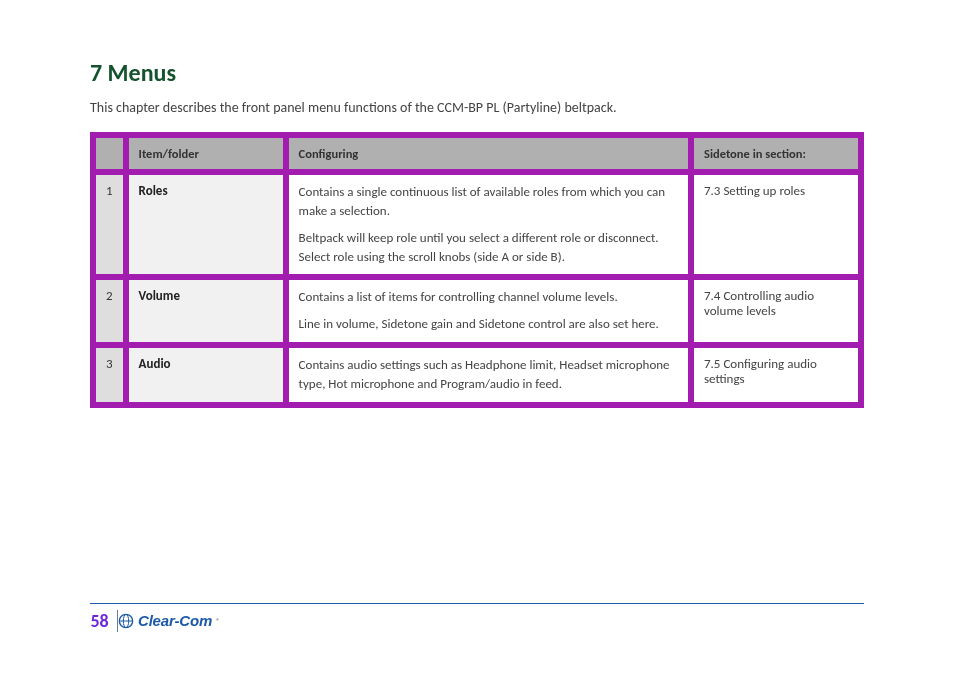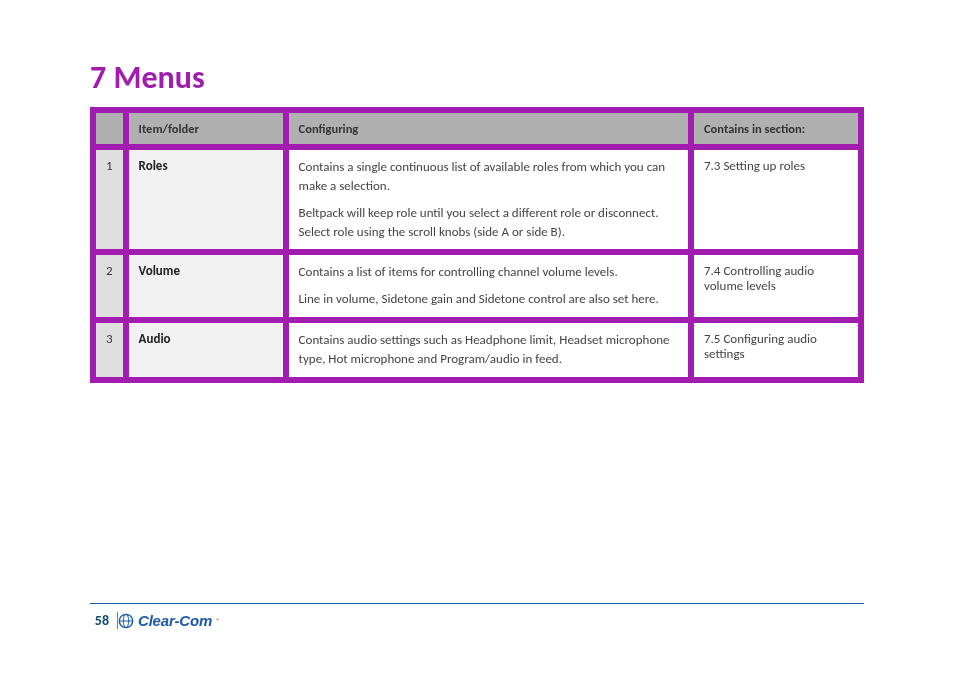--- a/index.html
+++ b/index.html
@@ -1,53 +1,54 @@
 <!DOCTYPE html>
 <html><head>
 <meta charset="utf-8">
 <style>
 * { margin: 0; padding: 0; box-sizing: border-box; }
 body { font-family: Calibri, Arial, sans-serif; background: #fff; width: 954px; height: 675px; position: relative; font-size: 14px; color: #333; }
 .page { padding: 40px 90px 0 90px; }
 .intro { font-size: 14px; line-height: 1.5; margin-bottom: 18px; color: #444; }
 .intro .linkish { color: #0066cc; font-weight: bold; }
-h1 { font-size: 32px; font-weight: bold; color: #a21caf; margin-top: 18px; margin-bottom: 10px; }
+h1 { font-size: 24px; font-weight: bold; color: #14532d; margin-top: 18px; margin-bottom: 10px; }
 .subtitle { font-size: 14px; color: #444; margin-bottom: 14px; line-height: 1.5; }
 table { border-collapse: collapse; width: 100%; font-size: 13px; }
 th, td { border: 6px solid #a21caf; padding: 8px 10px; vertical-align: top; text-align: left; }
 thead th { background: #b0b0b0; color: #333; font-weight: bold; font-size: 12.5px; }
 tbody td.num { background: #dedede; text-align: left; width: 30px; font-weight: normal; }
 tbody td.folder { background: #f1f1f1; font-weight: bold; width: 160px; color: #222; }
 tbody td.desc { background: #fff; color: #444; line-height: 1.45; border-radius: 24px; }
 tbody td.desc p { margin-bottom: 8px; }
 tbody td.desc p:last-child { margin-bottom: 0; }
 tbody td.section { background: #fff; color: #444; width: 170px; }
 .footer { position: absolute; left: 90px; right: 90px; bottom: 42px; border-top: 1.5px solid #1a5aa8; height: 30px; }
 .footer-inner { display: flex; align-items: center; height: 100%; padding-top: 4px; }
-.pagenum { color: #0c4a6e; font-weight: bold; font-size: 14px; width: 28px; text-align: right; border-right: 1px solid #687b99; padding-right: 8px; }
+.pagenum { color: #6d28d9; font-weight: bold; font-size: 18px; width: 28px; text-align: center; border-right: 1px solid #687b99; padding-right: 8px; }
 .footertxt { color: #6b7a99; font-size: 12px; padding-left: 10px; flex: 1; }
 .brand { display: flex; align-items: center; gap: 4px; }
 .brand-icon { width: 16px; height: 16px; display: block; }
 .brand-text { color: #1a5aa8; font-weight: bold; font-style: italic; font-size: 15px; font-family: 'Arial Black', Arial, sans-serif; letter-spacing: -0.2px; }
 .brand-r { font-size: 8px; color: #666; vertical-align: top; font-style: normal; }
 </style>
 </head>
 <body>
 
 <div class="page">
 
   <h1>7 Menus</h1>
+  <p class="subtitle">This chapter describes the front panel menu functions of the CCM-BP PL (Partyline) beltpack.</p>
 
   <table>
     <thead>
       <tr>
         <th></th>
         <th>Item/folder</th>
         <th>Configuring</th>
-        <th>Contains in section:</th>
+        <th>Sidetone in section:</th>
       </tr>
     </thead>
     <tbody>
       <tr>
         <td class="num">1</td>
         <td class="folder">Roles</td>
         <td class="desc">
           <p>Contains a single continuous list of available roles from which you can make a selection.</p>
           <p>Beltpack will keep role until you select a different role or disconnect. Select role using the scroll knobs (side A or side B).</p>
         </td>

